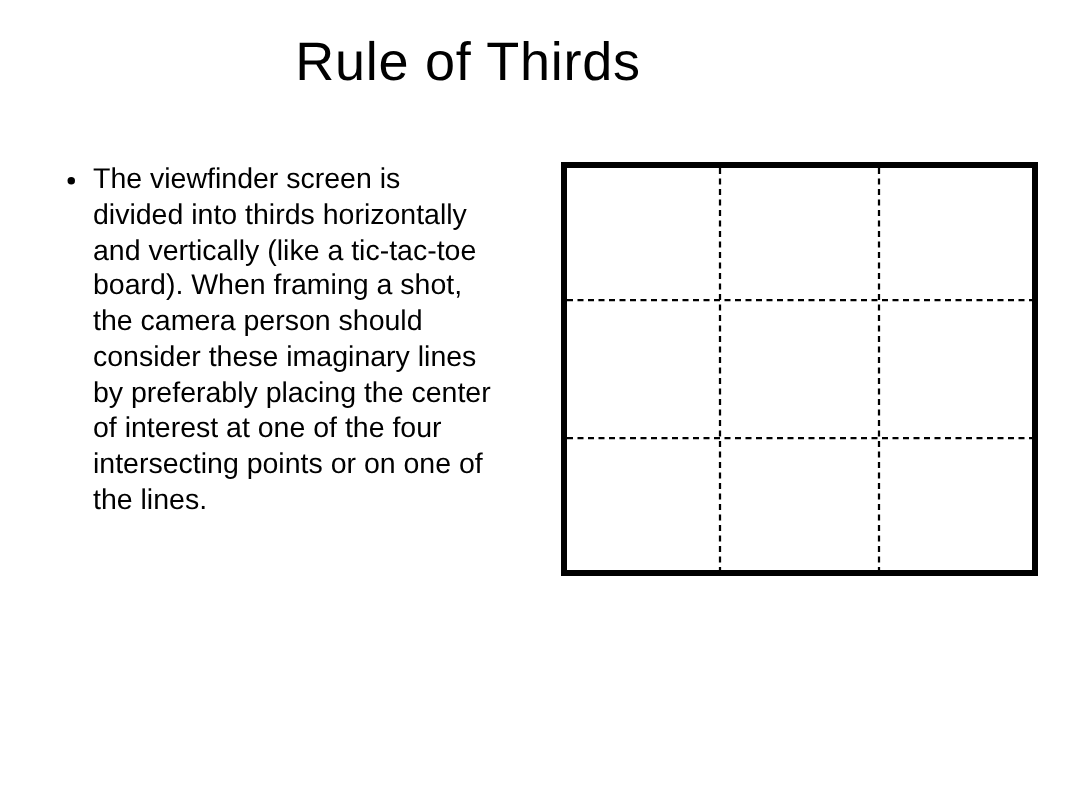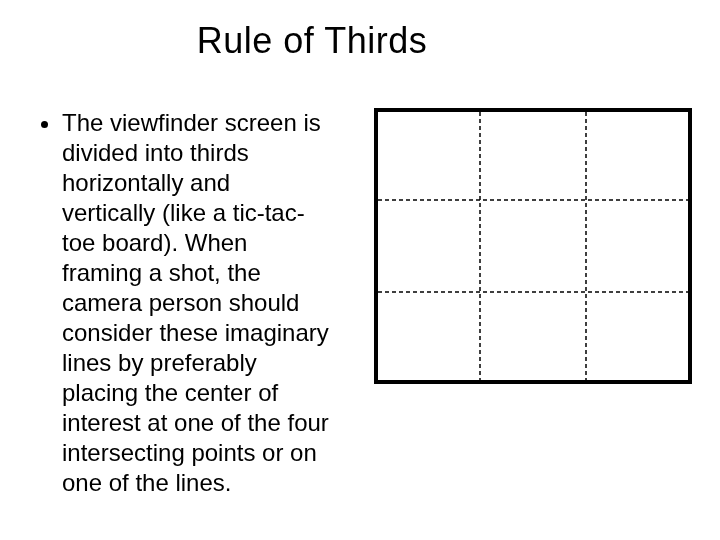--- a/index.html
+++ b/index.html
@@ -32,21 +32,21 @@
     top: 108px;
     left: 40px;
     width: 290px;
   }
   ul.bullets {
     margin: 0;
     padding: 0 0 0 22px;
     list-style: disc;
   }
   ul.bullets li {
-    font-size: 24px;
+    font-size: 19px;
     line-height: 1.25;
   }
   .figure {
     position: absolute;
     top: 108px;
     left: 374px;
     width: 318px;
     height: 276px;
   }
   .figure svg {

